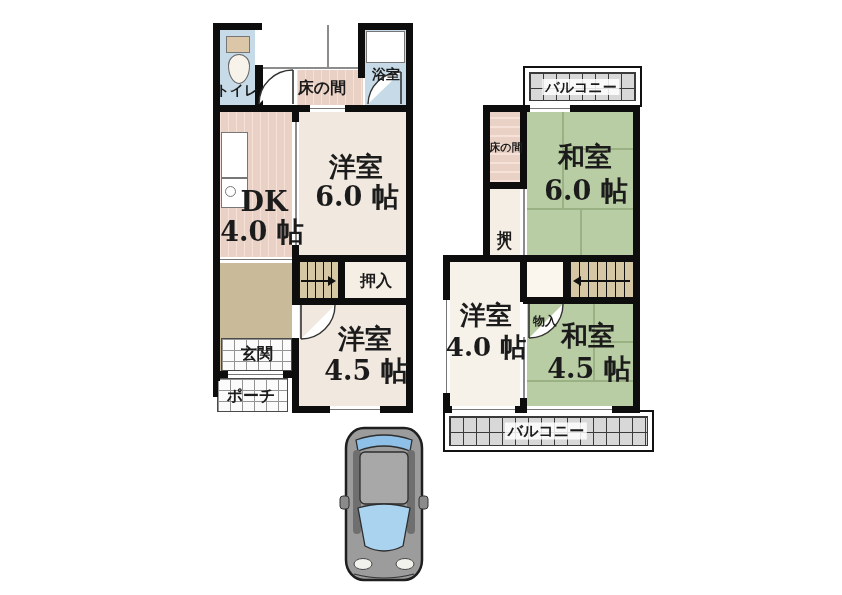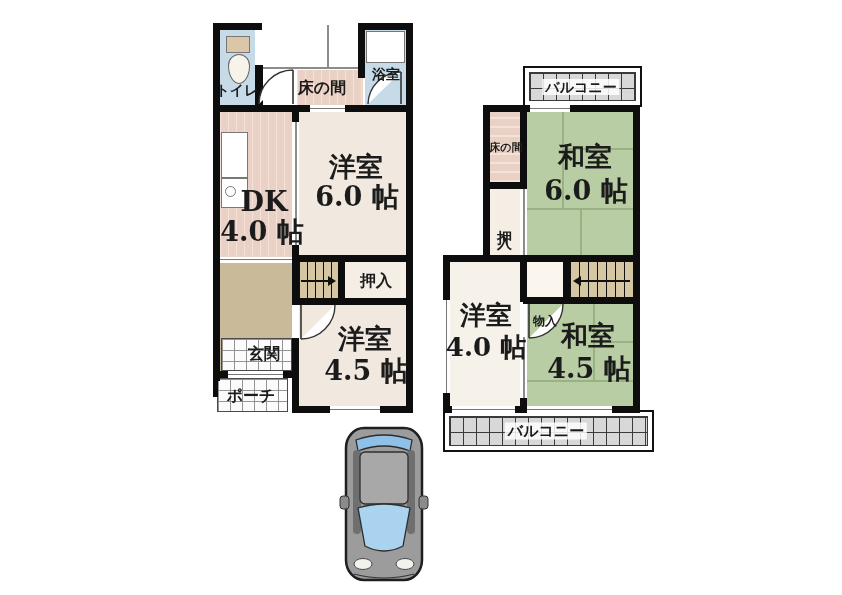--- a/index.html
+++ b/index.html
@@ -112,21 +112,21 @@
     </svg>
 
     <div class="lbl" style="left:237px;top:90px;font-size:14px;">トイレ</div>
     <div class="lbl" style="left:322px;top:88px;font-size:16px;">床の間</div>
     <div class="lbl" style="left:386px;top:74px;font-size:14px;">浴室</div>
     <div class="lbl" style="left:264px;top:201px;font-size:27px;">DK</div>
     <div class="lbl" style="left:262px;top:231px;font-size:27px;">4.0 帖</div>
     <div class="lbl" style="left:356px;top:166px;font-size:27px;">洋室</div>
     <div class="lbl" style="left:357px;top:196px;font-size:27px;">6.0 帖</div>
     <div class="lbl" style="left:376px;top:281px;font-size:16px;">押入</div>
-    <div class="lbl" style="left:264px;top:354px;font-size:16px;">玄関</div>
+    <div class="lbl" style="left:257px;top:354px;font-size:16px;">玄関</div>
     <div class="lbl" style="left:251px;top:396px;font-size:16px;">ポーチ</div>
     <div class="lbl" style="left:365px;top:338px;font-size:27px;">洋室</div>
     <div class="lbl" style="left:366px;top:370px;font-size:27px;">4.5 帖</div>
   </div>
 
   <div>
 
     <div class="bal" style="left:523px;top:66px;width:119px;height:41px;box-sizing:border-box;">
       <div class="balgrid"></div>
     </div>

